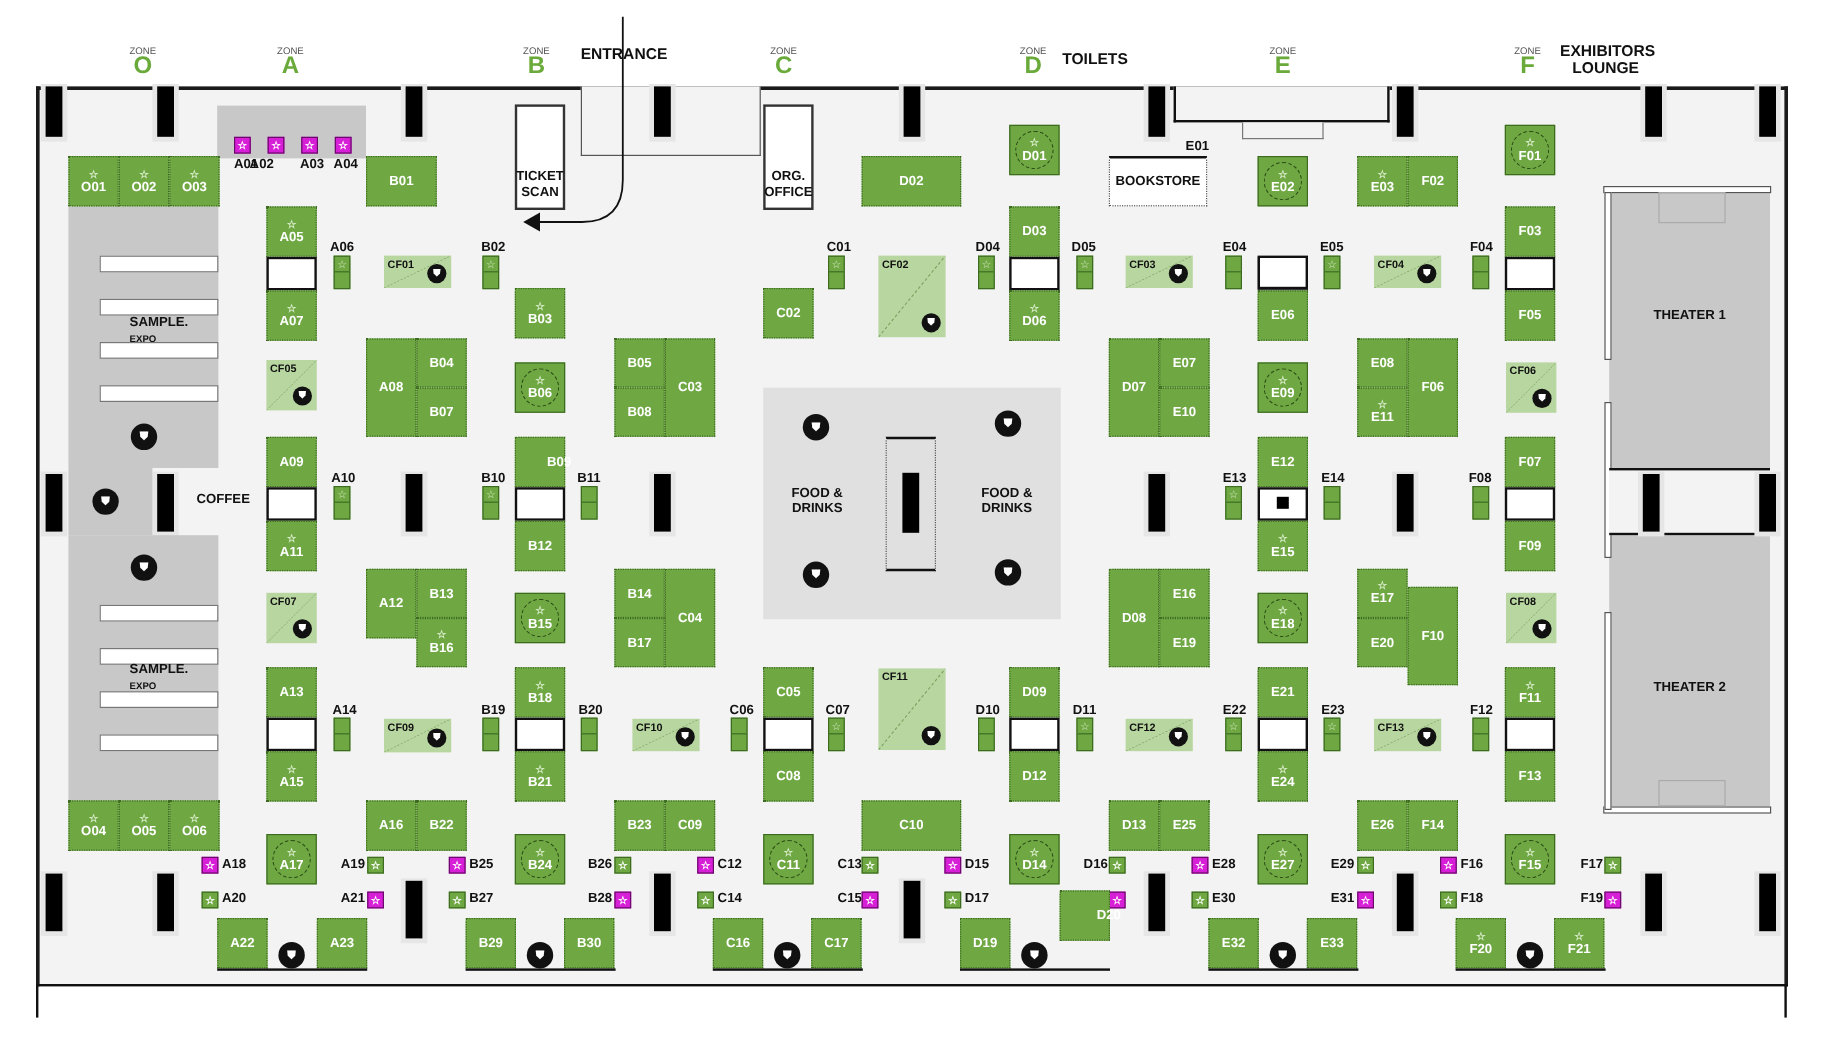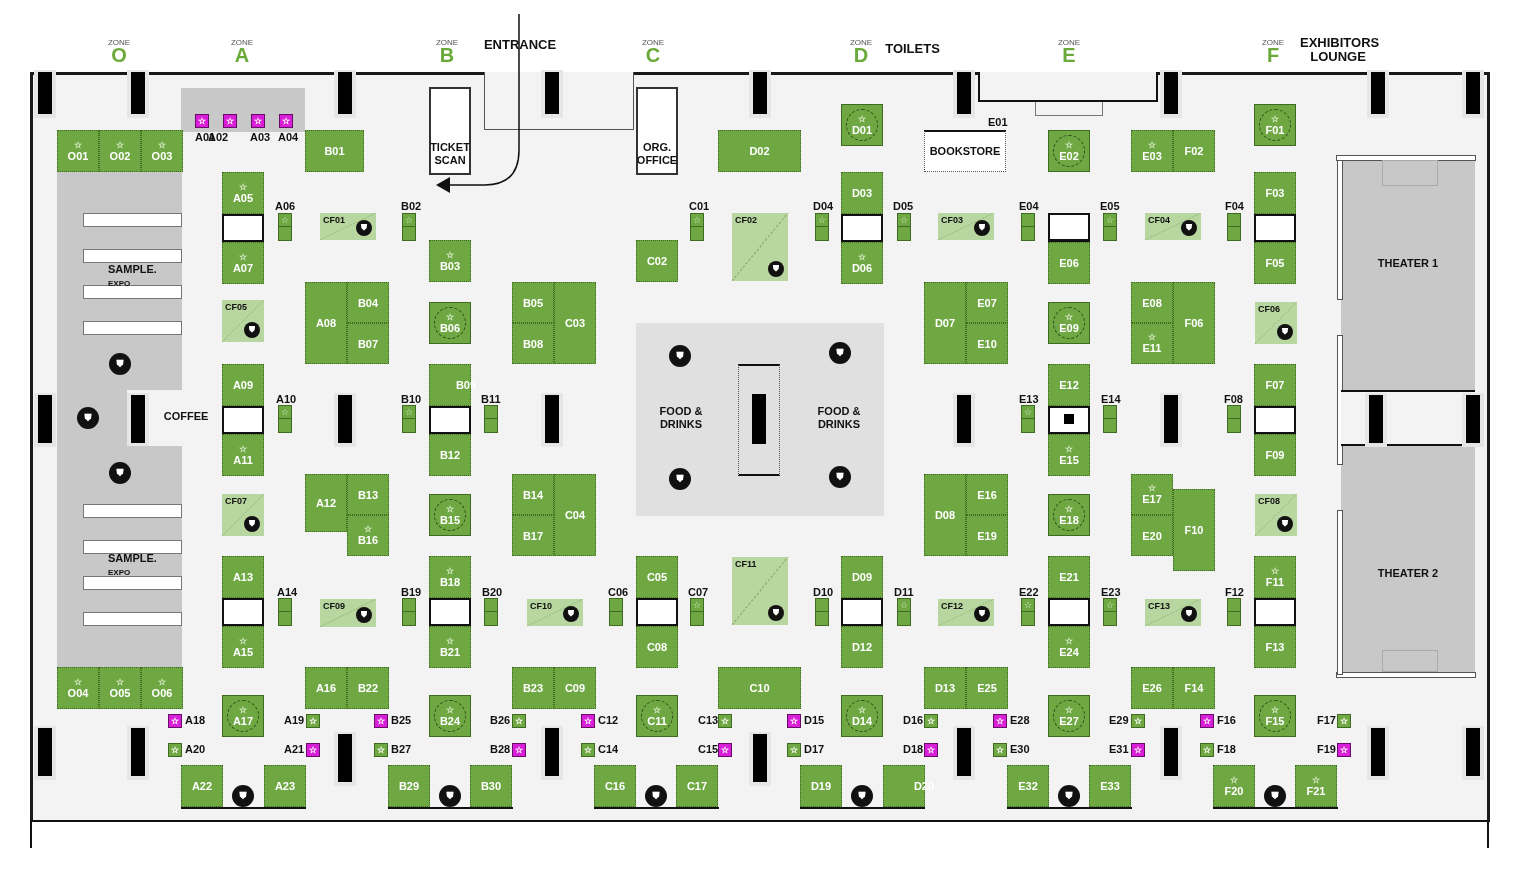--- a/index.html
+++ b/index.html
@@ -827,21 +827,21 @@
     </div>
     <div class="abs booth" style="left: 594px; top: 765px; width: 42px; height: 42px;">
       <span>C16</span>
     </div>
     <div class="abs booth" style="left: 676px; top: 765px; width: 42px; height: 42px;">
       <span>C17</span>
     </div>
     <div class="abs booth" style="left: 800px; top: 765px; width: 42px; height: 42px;">
       <span>D19</span>
     </div>
-    <div class="abs booth" style="left: 883px; top: 765px; width: 42px; height: 42px; padding-left: 40px;">
+    <div class="abs booth" style="left: 883px; top: 742px; width: 42px; height: 42px; padding-left: 40px;">
       <span>D20</span>
     </div>
     <div class="abs booth" style="left: 1007px; top: 765px; width: 42px; height: 42px;">
       <span>E32</span>
     </div>
     <div class="abs booth" style="left: 1089px; top: 765px; width: 42px; height: 42px;">
       <span>E33</span>
     </div>
     <div class="abs booth" style="left: 1213px; top: 765px; width: 42px; height: 42px;">
       <span class="star">☆</span>

